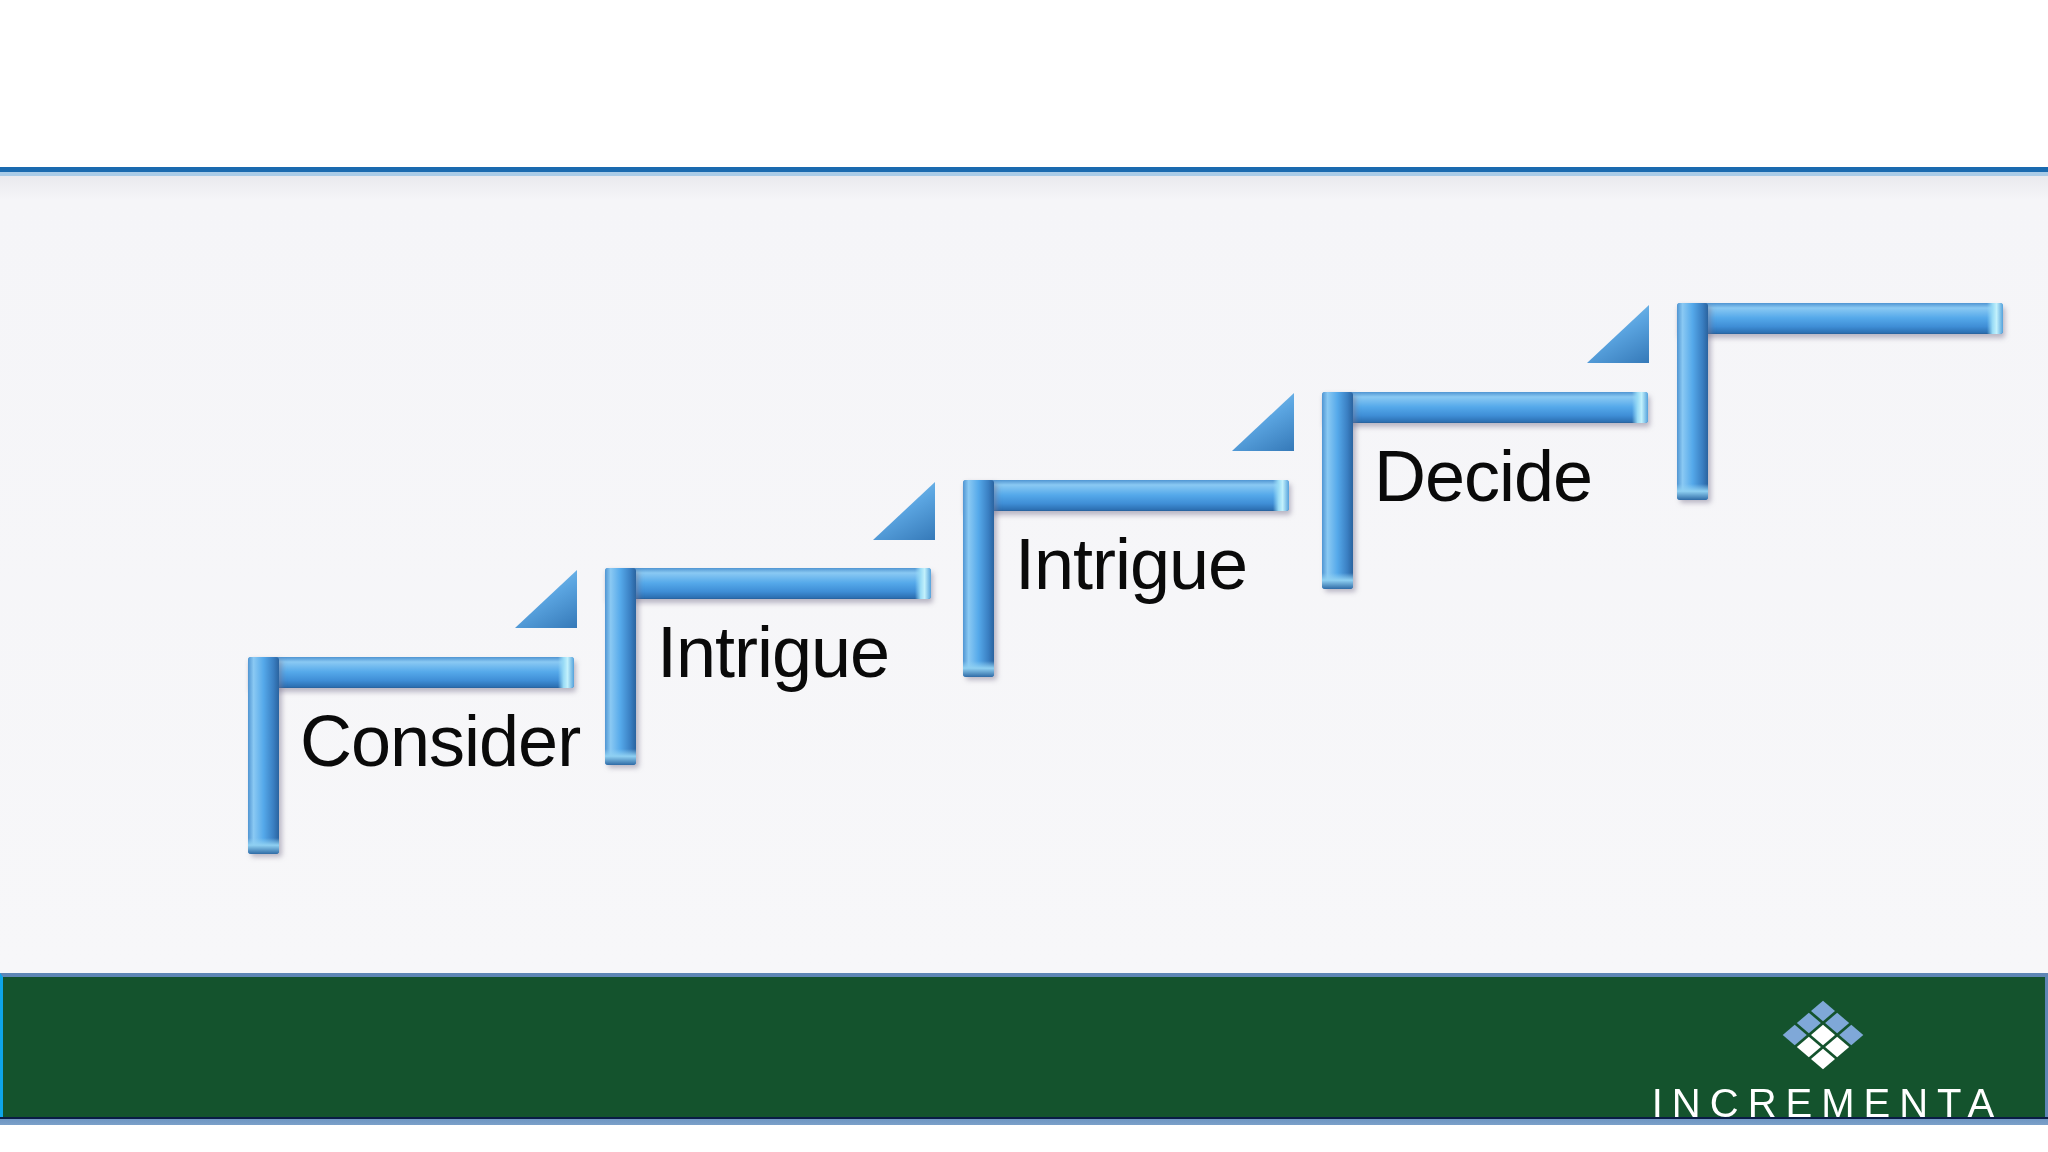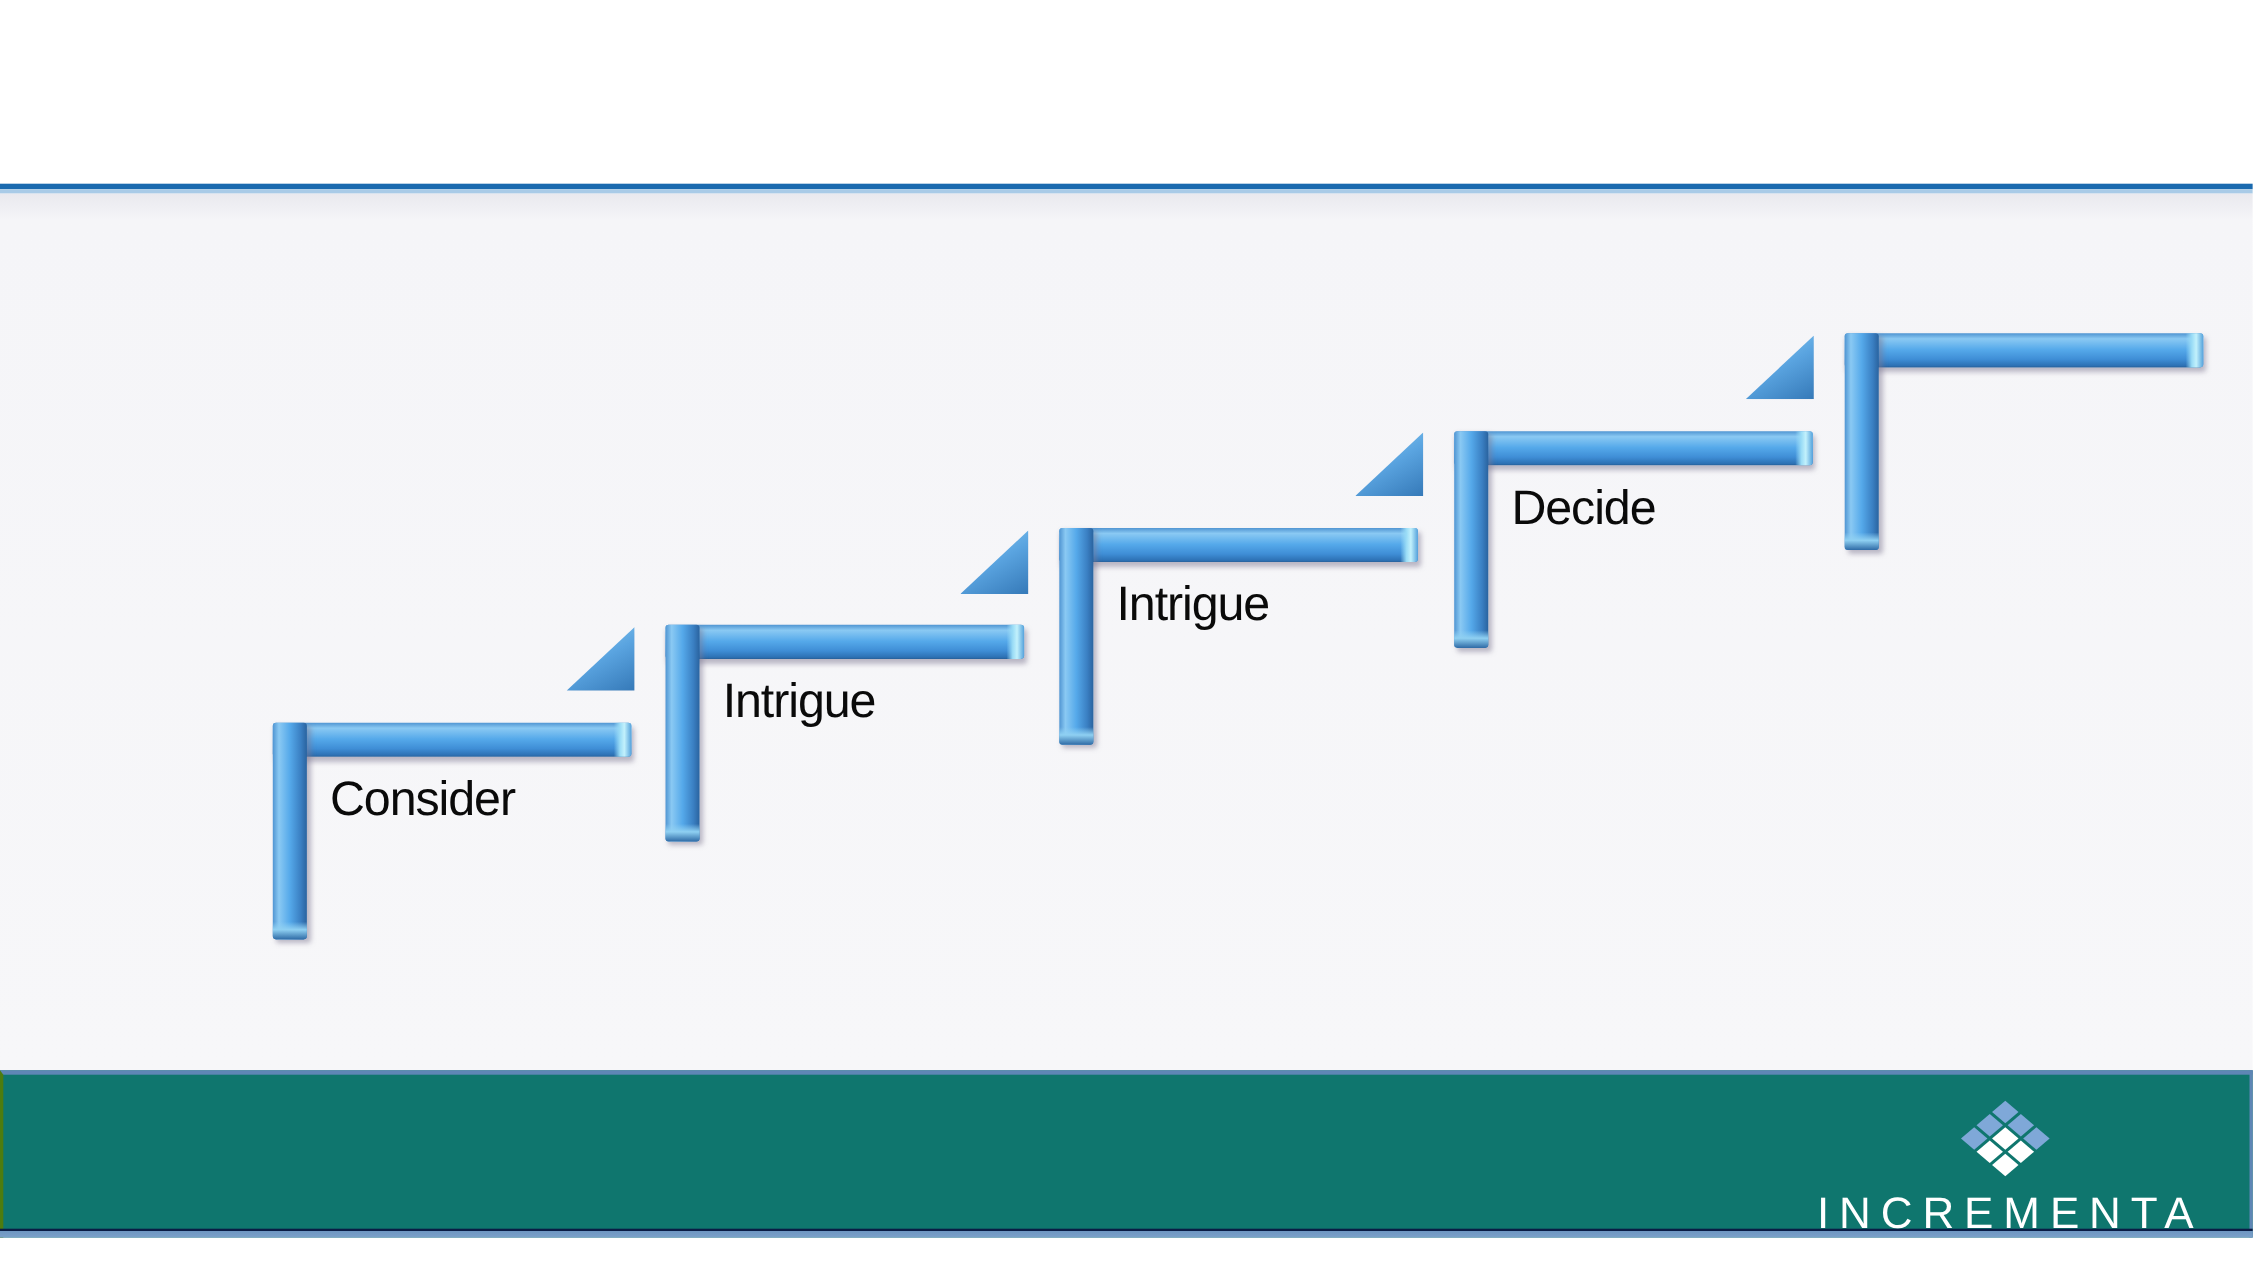--- a/index.html
+++ b/index.html
@@ -30,31 +30,31 @@
           background:linear-gradient(90deg,rgba(255,255,255,0) 0%,#9adcf6 35%,#c2f1fc 60%,#55a2dc 100%); }
 
   .vbar { position:absolute; left:0; top:0; width:31px; height:197px; border-radius:3px;
           background:linear-gradient(90deg,#5095d2 0%,#8ac9f3 18%,#55a9ea 50%,#3a7fc2 82%,#2a639f 100%);
           box-shadow:3px 3px 5px rgba(125,120,145,0.5); }
   .vbar::after { content:''; position:absolute; left:0; bottom:0; width:100%; height:16px;
           border-radius:0 0 3px 3px;
           background:linear-gradient(180deg,rgba(255,255,255,0) 0%,#8fd0f2 45%,#2f6ba6 100%); }
 
   .step-label { position:absolute; left:52px; top:48px; line-height:1;
-          font-size:44px; letter-spacing:-1px; color:#0a0a0a; white-space:nowrap; }
+          font-size:72px; letter-spacing:-1px; color:#0a0a0a; white-space:nowrap; }
 
   .tri { position:absolute; width:62px; height:58px;
          background:linear-gradient(150deg,#8fd0f4 0%,#5aa4e0 50%,#3579b8 100%);
          clip-path:polygon(100% 0, 100% 100%, 0 100%);
          filter:drop-shadow(2px 3px 3px rgba(125,120,145,0.55)); }
 
   
   .footer { position:absolute; left:0; top:973px; width:100%; height:152px;
-            background:#0f766e;
-            border-top:4px solid #5e86b5; border-left:3px solid #4d7c0f; border-right:3px solid #5e86b5; }
+            background:#14532d;
+            border-top:4px solid #5e86b5; border-left:3px solid #0ea5e9; border-right:3px solid #5e86b5; }
   .footer::after { content:''; position:absolute; left:-3px; right:-3px; bottom:0; height:8px;
             background:linear-gradient(180deg,#0a1c45 0px,#0a1c45 2px,#6e96c2 2px,#7ba0c9 100%); }
 
   .logo { position:absolute; right:12px; top:22px; width:420px;
           display:flex; flex-direction:column; align-items:center; gap:12px; }
 
   .diamond-wrap { position:relative; width:86px; height:72px; }
   .diamond-grid { position:absolute; left:50%; top:50%;
           width:57px; height:57px;
           transform:translate(-50%,-50%) scaleY(0.85) rotate(45deg);

